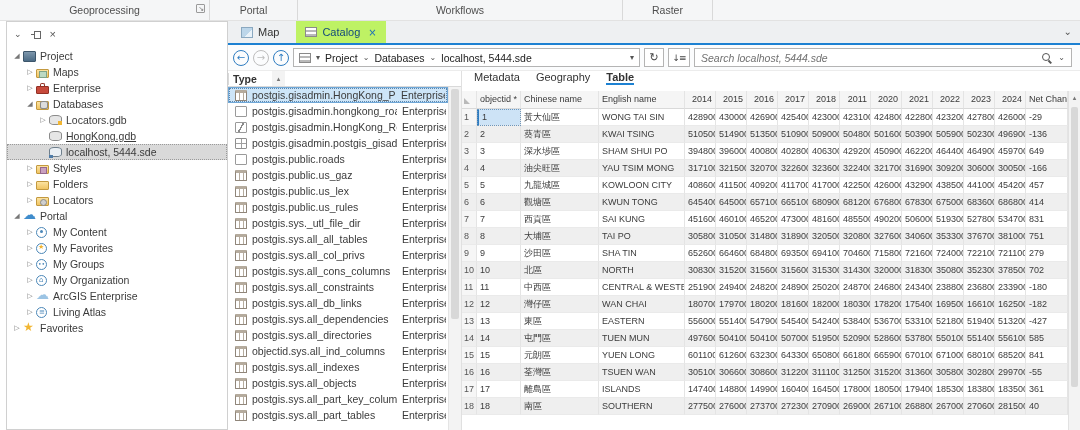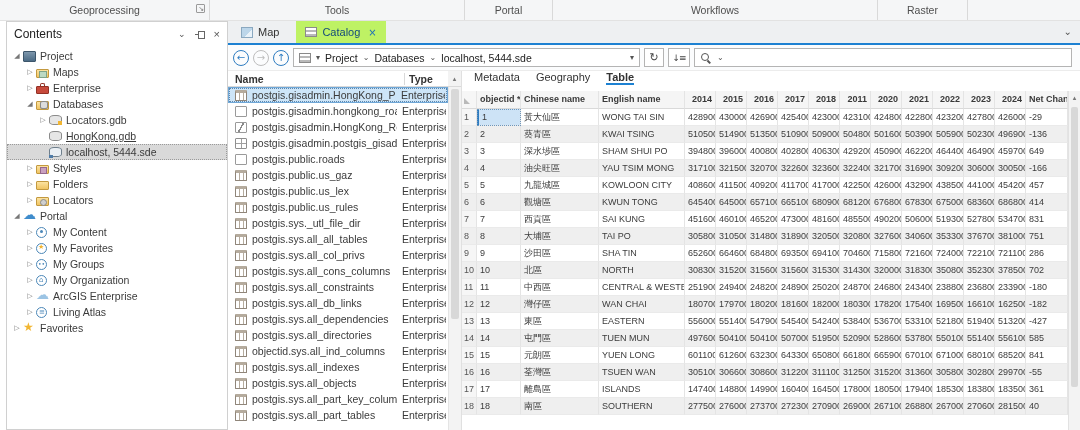--- a/index.html
+++ b/index.html
@@ -115,60 +115,56 @@
 .dtab.active{border-bottom-color:#1d81d2;font-weight:bold}
 .gridwrap{flex:1;position:relative;overflow:hidden}
 .grows{position:absolute;left:0;top:0;right:12px;bottom:0;overflow:hidden}
 .gscroll{position:absolute;right:0;top:0;bottom:0;width:12px;background:#f3f3f3;border-left:1px solid #e2e2e2}
 .gscroll .arr{display:block;text-align:center;font-size:7px;color:#777;font-family:"DejaVu Sans";line-height:14px}
 .gthumb{position:absolute;left:2px;right:2px;top:16px;height:280px;background:#d8d8d8;border-radius:2px}
 .g-row{display:flex;height:17px}
 .g-row.hrow{height:18px}
 .gcell{flex:none;height:100%;line-height:16px;font-size:9px;padding:0 3px;border-right:1px solid #e4e4e4;
   border-bottom:1px solid #eaeaea;overflow:hidden;white-space:nowrap;background:#fff}
-.hrow .gcell{background:#f5f5f5;font-weight:bold;color:#3a3a3a;line-height:17px;border-bottom:1px solid #d9d9d9;text-align:left}
+.hrow .gcell{background:#f5f5f5;font-weight:normal;color:#3a3a3a;line-height:17px;border-bottom:1px solid #d9d9d9;text-align:left}
 .g-row.alt .gcell{background:#efefef}
 .gcell.w-num{width:15px;padding:0 2px;background:#f6f6f6;color:#555}
 .gcell.w-oid{width:44px}
 .gcell.w-cn{width:78px}
 .gcell.w-en{width:86px}
 .gcell.w-yr{width:31px;text-align:right}
 .gcell.w-net{width:42px;text-align:left;padding-right:2px}
 .gcell.selcell{background:#cde3f6 !important;border-left:2px solid #2e7cc1;outline:1px dotted #6b96bd;outline-offset:-1px}
 .corner{position:relative}
 .tri{position:absolute;left:2px;bottom:4px;width:0;height:0;border-right:6px solid transparent;border-bottom:6px solid #b9b9b9}
 </style>
 </head>
 <body>
 
 <div class="ribbon">
   <div class="rgroup rg1">
     <span>Geoprocessing</span>
     <span class="launcher"></span>
   </div>
-  <div class="rgroup rg2">
-    <span>Tools</span>
-  </div>
   <div class="rgroup rg3">
     <span>Portal</span>
   </div>
   <div class="rgroup rg4">
     <span>Workflows</span>
   </div>
   <div class="rgroup rg5">
     <span>Raster</span>
   </div>
   <div class="rgroup rg6"></div>
 </div>
 
 <div class="main">
 
   <div class="contents">
     <div class="c-head">
-      <span class="c-title">Contents</span>
       <span class="c-tools">
         <span class="chev">⌄</span>
         <span class="pin"></span>
         <span class="xg">×</span>
       </span>
     </div>
     <div class="tree">
 
     <div class="trow" style="padding-left: 4px;">
           <span class="texp">◢</span>
@@ -290,30 +286,30 @@
         <span>Project</span>
         <span class="cchev">⌄</span>
         <span>Databases</span>
         <span class="cchev">⌄</span>
         <span>localhost, 5444.sde</span>
         <span class="cchev tail">▾</span>
       </div>
       <span class="sqbtn refresh">↻</span>
       <span class="sqbtn sort">↓≡</span>
       <div class="search">
+        <span class="ph">Search localhost, 5444.sde</span>
         <span class="mag"></span>
         <span class="cchev">⌄</span>
       </div>
     </div>
 
     <div class="content">
 
       <div class="flist">
         <div class="flhead">
-          <span class="hname">Name</span>
           <span class="htype">Type</span>
           <span class="hscroll">▴</span>
         </div>
         <div class="flrows">
 
         <div class="frow selected">
               <span class="fi table-icon"></span>
               <span class="fname">postgis.gisadmin.HongKong_ProjectedPop...</span>
               <span class="ftype">Enterprise</span>
             </div>
@@ -612,21 +608,21 @@
                   <div class="gcell w-yr">664600</div>
                   <div class="gcell w-yr">684800</div>
                   <div class="gcell w-yr">693500</div>
                   <div class="gcell w-yr">694100</div>
                   <div class="gcell w-yr">704600</div>
                   <div class="gcell w-yr">715800</div>
                   <div class="gcell w-yr">721600</div>
                   <div class="gcell w-yr">724000</div>
                   <div class="gcell w-yr">722100</div>
                   <div class="gcell w-yr">721100</div>
-                  <div class="gcell w-net">286</div>
+                  <div class="gcell w-net">279</div>
                 </div>
                 <div class="g-row alt">
                   <div class="gcell w-num">10</div>
                   <div class="gcell w-oid">10</div>
                   <div class="gcell w-cn">北區</div>
                   <div class="gcell w-en">NORTH</div>
                   <div class="gcell w-yr">308300</div>
                   <div class="gcell w-yr">315200</div>
                   <div class="gcell w-yr">315600</div>
                   <div class="gcell w-yr">315600</div>

